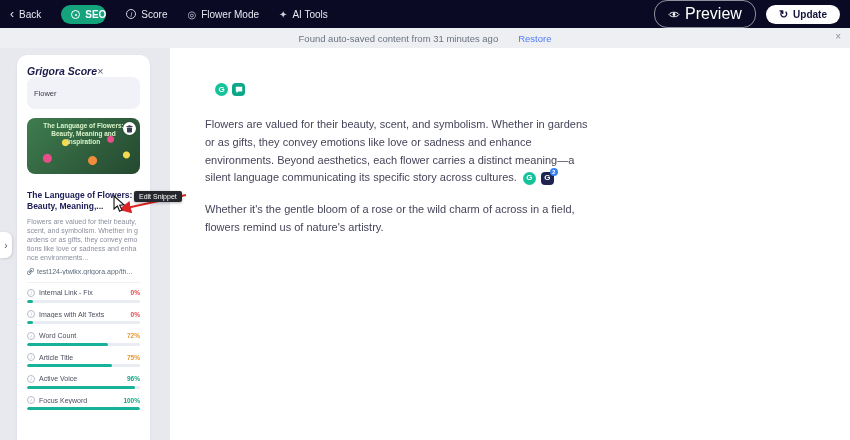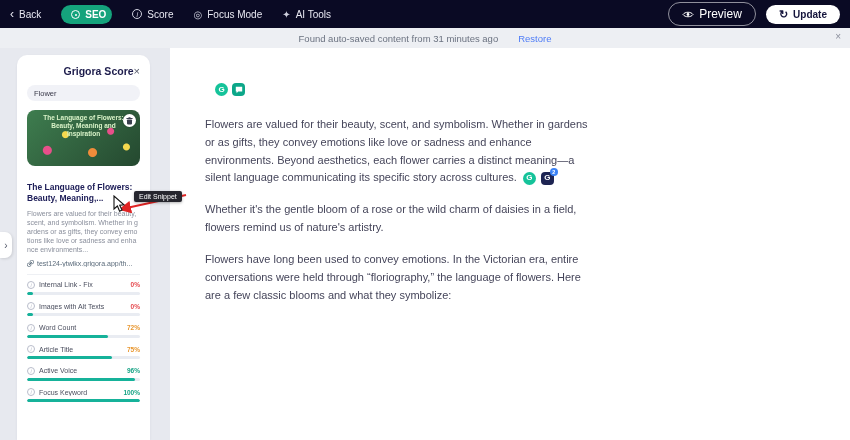--- a/index.html
+++ b/index.html
@@ -8,46 +8,46 @@
 
   
   .topbar { position:absolute; top:0; left:0; width:850px; height:28px; background:#0a0a24;
             display:flex; align-items:center; justify-content:space-between; padding:0 10px; }
   .tb-left { display:flex; align-items:center; gap:20px; }
   .tb-right { display:flex; align-items:center; gap:10px; }
   .tb-btn { background:none; border:none; color:#e8e8f2; font-size:10px; display:flex; align-items:center;
             gap:5px; cursor:pointer; font-family:inherit; }
   .chev { font-size:12px; line-height:1; }
   .seo-pill { background:#15a37c; border:none; color:#fff; font-size:10px; font-weight:bold;
-              border-radius:11px; padding:4px 6px 4px 10px; display:flex; align-items:center; gap:5px; cursor:pointer; font-family:inherit; }
+              border-radius:11px; padding:4px 0 4px 10px; display:flex; align-items:center; gap:5px; cursor:pointer; font-family:inherit; }
   .gauge { width:9px; height:9px; border:1.3px solid #fff; border-radius:50%; position:relative; display:inline-block; }
   .gauge::after { content:""; position:absolute; left:3px; top:3px; width:2px; height:2px; background:#fff; border-radius:50%; }
   .circ-i { width:10px; height:10px; border:1px solid #cfd0de; border-radius:50%; font-size:7px; display:inline-flex;
             align-items:center; justify-content:center; color:#cfd0de; font-style:italic; }
   .glyph { font-size:10px; color:#cfd0de; }
-  .preview-btn { background:transparent; border:1px solid rgba(255,255,255,.55); color:#fff; font-size:12px;
+  .preview-btn { background:transparent; border:1px solid rgba(255,255,255,.55); color:#fff; font-size:16px;
                  border-radius:13px; padding:4px 13px; display:flex; align-items:center; gap:5px; cursor:pointer; font-family:inherit; }
   .update-btn { background:#fff; border:none; color:#14143c; font-size:10px; font-weight:bold;
                 border-radius:13px; padding:4px 13px; display:flex; align-items:center; gap:5px; cursor:pointer; font-family:inherit; }
   .update-ic { font-size:11px; line-height:1; }
 
   
   .banner { position:absolute; top:28px; left:0; width:850px; height:20px; background:#edeff3;
             display:flex; align-items:center; justify-content:center; font-size:9.5px; color:#6b7280; }
   .restore { color:#4f7df7; margin-left:20px; cursor:pointer; text-decoration:none; }
   .banner-close { position:absolute; right:9px; top:3px; font-size:10px; color:#8b8f9c; cursor:pointer; }
 
   
   .sidebar { position:absolute; left:17px; top:55px; width:133px; height:385px; background:#fff;
              border-radius:10px 10px 0 0; padding:10px 10px 0 10px; box-shadow:0 1px 3px rgba(20,20,60,.06); }
-  .sb-head { display:flex; align-items:center; justify-content:flex-end; }
+  .sb-head { display:flex; align-items:center; justify-content:flex-start;font-style:italic; }
   .sb-title { font-size:10.5px; font-weight:bold; color:#1c1b4b; }
   .sb-close { font-size:11px; color:#555a6b; cursor:pointer; line-height:1; }
-  .keyword { margin-top:8px; width:113px; height:16px; background:#f1f2f7; border:none; border-radius:8px;
-             font-size:7.5px; color:#3a3a4a; padding:0 7px; display:flex; align-items:center; font-family:inherit; }
+  .keyword { margin-top:0; width:113px; height:16px; background:#f1f2f7; border:none; border-radius:8px;
+             font-size:7.5px; color:#3a3a4a; padding:16px 7px; display:flex; align-items:center; font-family:inherit; }
   .thumb { margin-top:9px; width:113px; height:56px; border-radius:8px; position:relative; overflow:hidden;
            background:
              radial-gradient(circle at 18% 72%, #e84f8a 0 4px, transparent 5px),
              radial-gradient(circle at 34% 44%, #f5d94e 0 3px, transparent 4px),
              radial-gradient(circle at 58% 76%, #f08c3a 0 4px, transparent 5px),
              radial-gradient(circle at 74% 38%, #e84f8a 0 3px, transparent 4px),
              radial-gradient(circle at 88% 66%, #f5d94e 0 3px, transparent 4px),
              linear-gradient(135deg, #3e7d4f, #2f5d3c 60%, #24482f); }
   .thumb-caption { position:absolute; left:0; top:4px; width:100%; text-align:center; font-size:6.5px;
                    color:#d9f3c8; line-height:1.25; padding:0 14px; font-weight:bold; }
@@ -110,21 +110,21 @@
       <button class="seo-pill">
         <span class="gauge"></span>
         <span>SEO</span>
       </button>
       <button class="tb-btn">
         <span class="circ-i">i</span>
         <span>Score</span>
       </button>
       <button class="tb-btn">
         <span class="glyph">◎</span>
-        <span>Focus Mode</span>
+        <span>Flower Mode</span>
       </button>
       <button class="tb-btn">
         <span class="glyph">✦</span>
         <span>AI Tools</span>
       </button>
     </div>
     <div class="tb-right">
       <button class="preview-btn">
         <svg width="12" height="9" viewBox="0 0 12 9">
           <path d="M1 4.5 C3 1.5 9 1.5 11 4.5 C9 7.5 3 7.5 1 4.5 Z" fill="none" stroke="#fff" stroke-width="1"></path>
@@ -249,23 +249,22 @@
             </svg>
           </span>
         </span></h1>
 
     <div class="doc-body">
       <p><span>Flowers are valued for their beauty, scent, and symbolism. Whether in gardens or as gifts, they convey emotions like love or sadness and enhance environments. Beyond aesthetics, each flower carries a distinct meaning—a silent language communicating its specific story across cultures.</span><span class="inline-icons">
             <span class="ic ic-green">G</span>
             <span class="ic ic-navy">G<span class="ic-badge">2</span></span>
           </span></p>
 
-      <p>Whether it's the gentle bloom of a rose or the wild charm of daisies in a field, flowers remind us of nature's artistry.</p>
-
-      <p>Flowers have long been used to convey emotions. In the Victorian era, entire conversations were held through “floriography,” the language of flowers. Here are a few classic blooms and what they symbolize:</p>
+      <p>Whether it's the gentle bloom of a rose or the wild charm of across in a field, flowers remind us of nature's artistry.</p>
+
 
     </div>
   </main>
 
   <div class="edit-tooltip">Edit Snippet</div>
   <svg class="arrow-svg" width="86" height="32" viewBox="0 0 86 32">
     <defs>
       <marker id="ah" markerWidth="7" markerHeight="7" refX="5" refY="3.5" orient="auto">
         <path d="M0,0 L7,3.5 L0,7 Z" fill="#e02424"></path>
       </marker>

